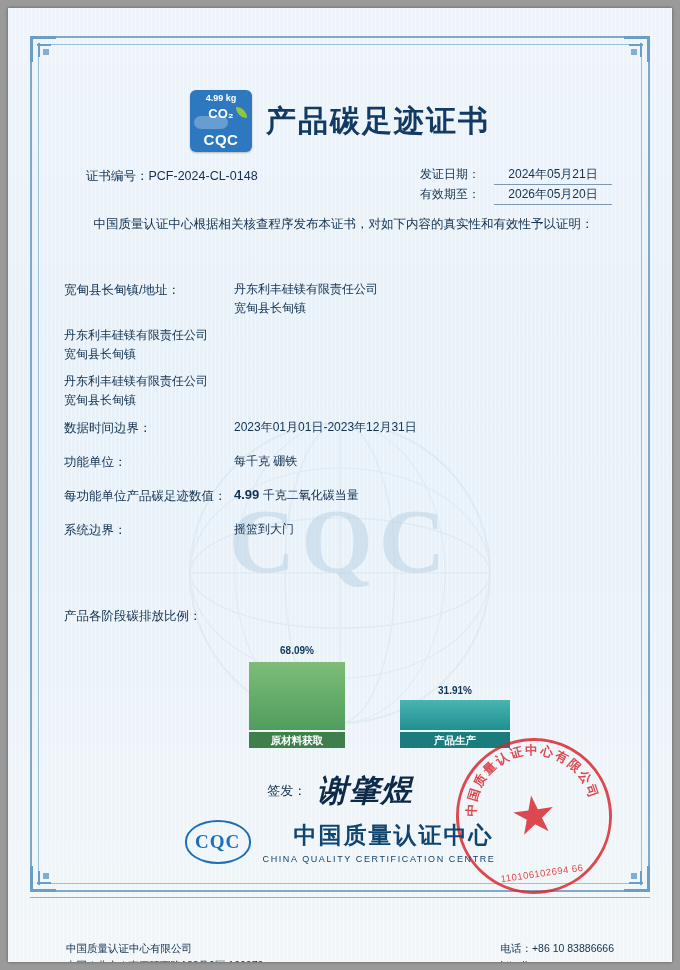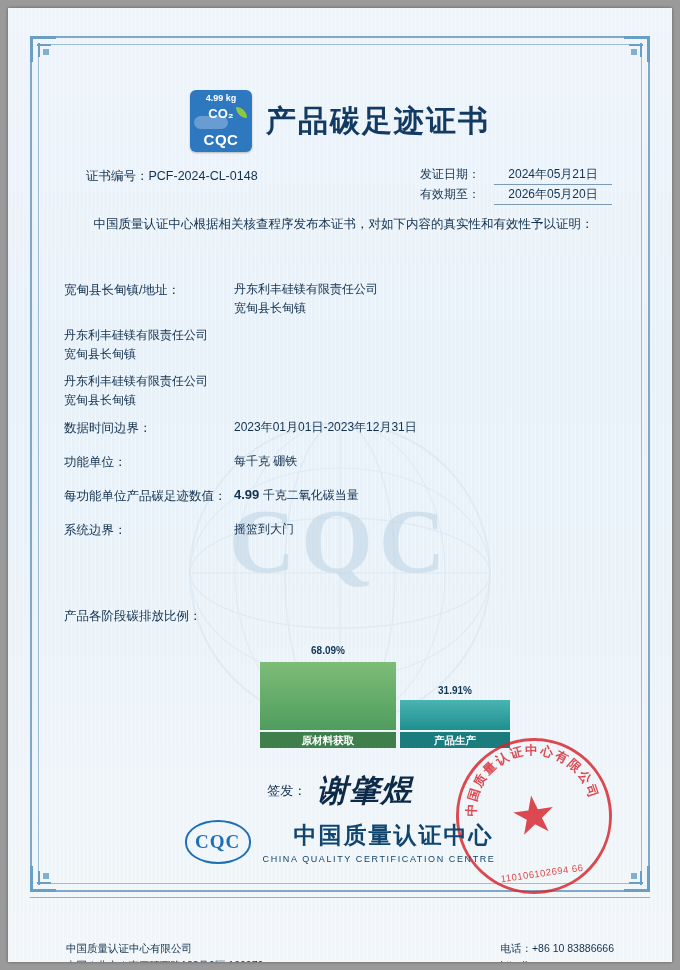--- a/index.html
+++ b/index.html
@@ -238,21 +238,21 @@
     <div class="field compact">
       <div class="label">系统边界：</div>
       <div class="value">
           <div>摇篮到大门</div>
         </div>
     </div>
   </div>
 
   <div class="chart-label">产品各阶段碳排放比例：</div>
   <div class="chart">
-    <div class="bar-wrap" style="left:252px;width:136px;height:95px;">
+    <div class="bar-wrap" style="left:241px;width:96px;height:95px;">
       <div class="bar-pct" style="bottom:92px;">68.09%</div>
       <div class="bar" style="height:68px;background:linear-gradient(180deg,#7dbd78,#4f9d5d);"></div>
       <div class="bar-name" style="background:#3f7f4b;">原材料获取</div>
     </div>
     <div class="bar-wrap" style="left:392px;width:110px;height:95px;">
       <div class="bar-pct" style="bottom:52px;">31.91%</div>
       <div class="bar" style="height:30px;background:linear-gradient(180deg,#49b5b2,#1f8f90);"></div>
       <div class="bar-name" style="background:#1b7c7e;">产品生产</div>
     </div>
   </div>

